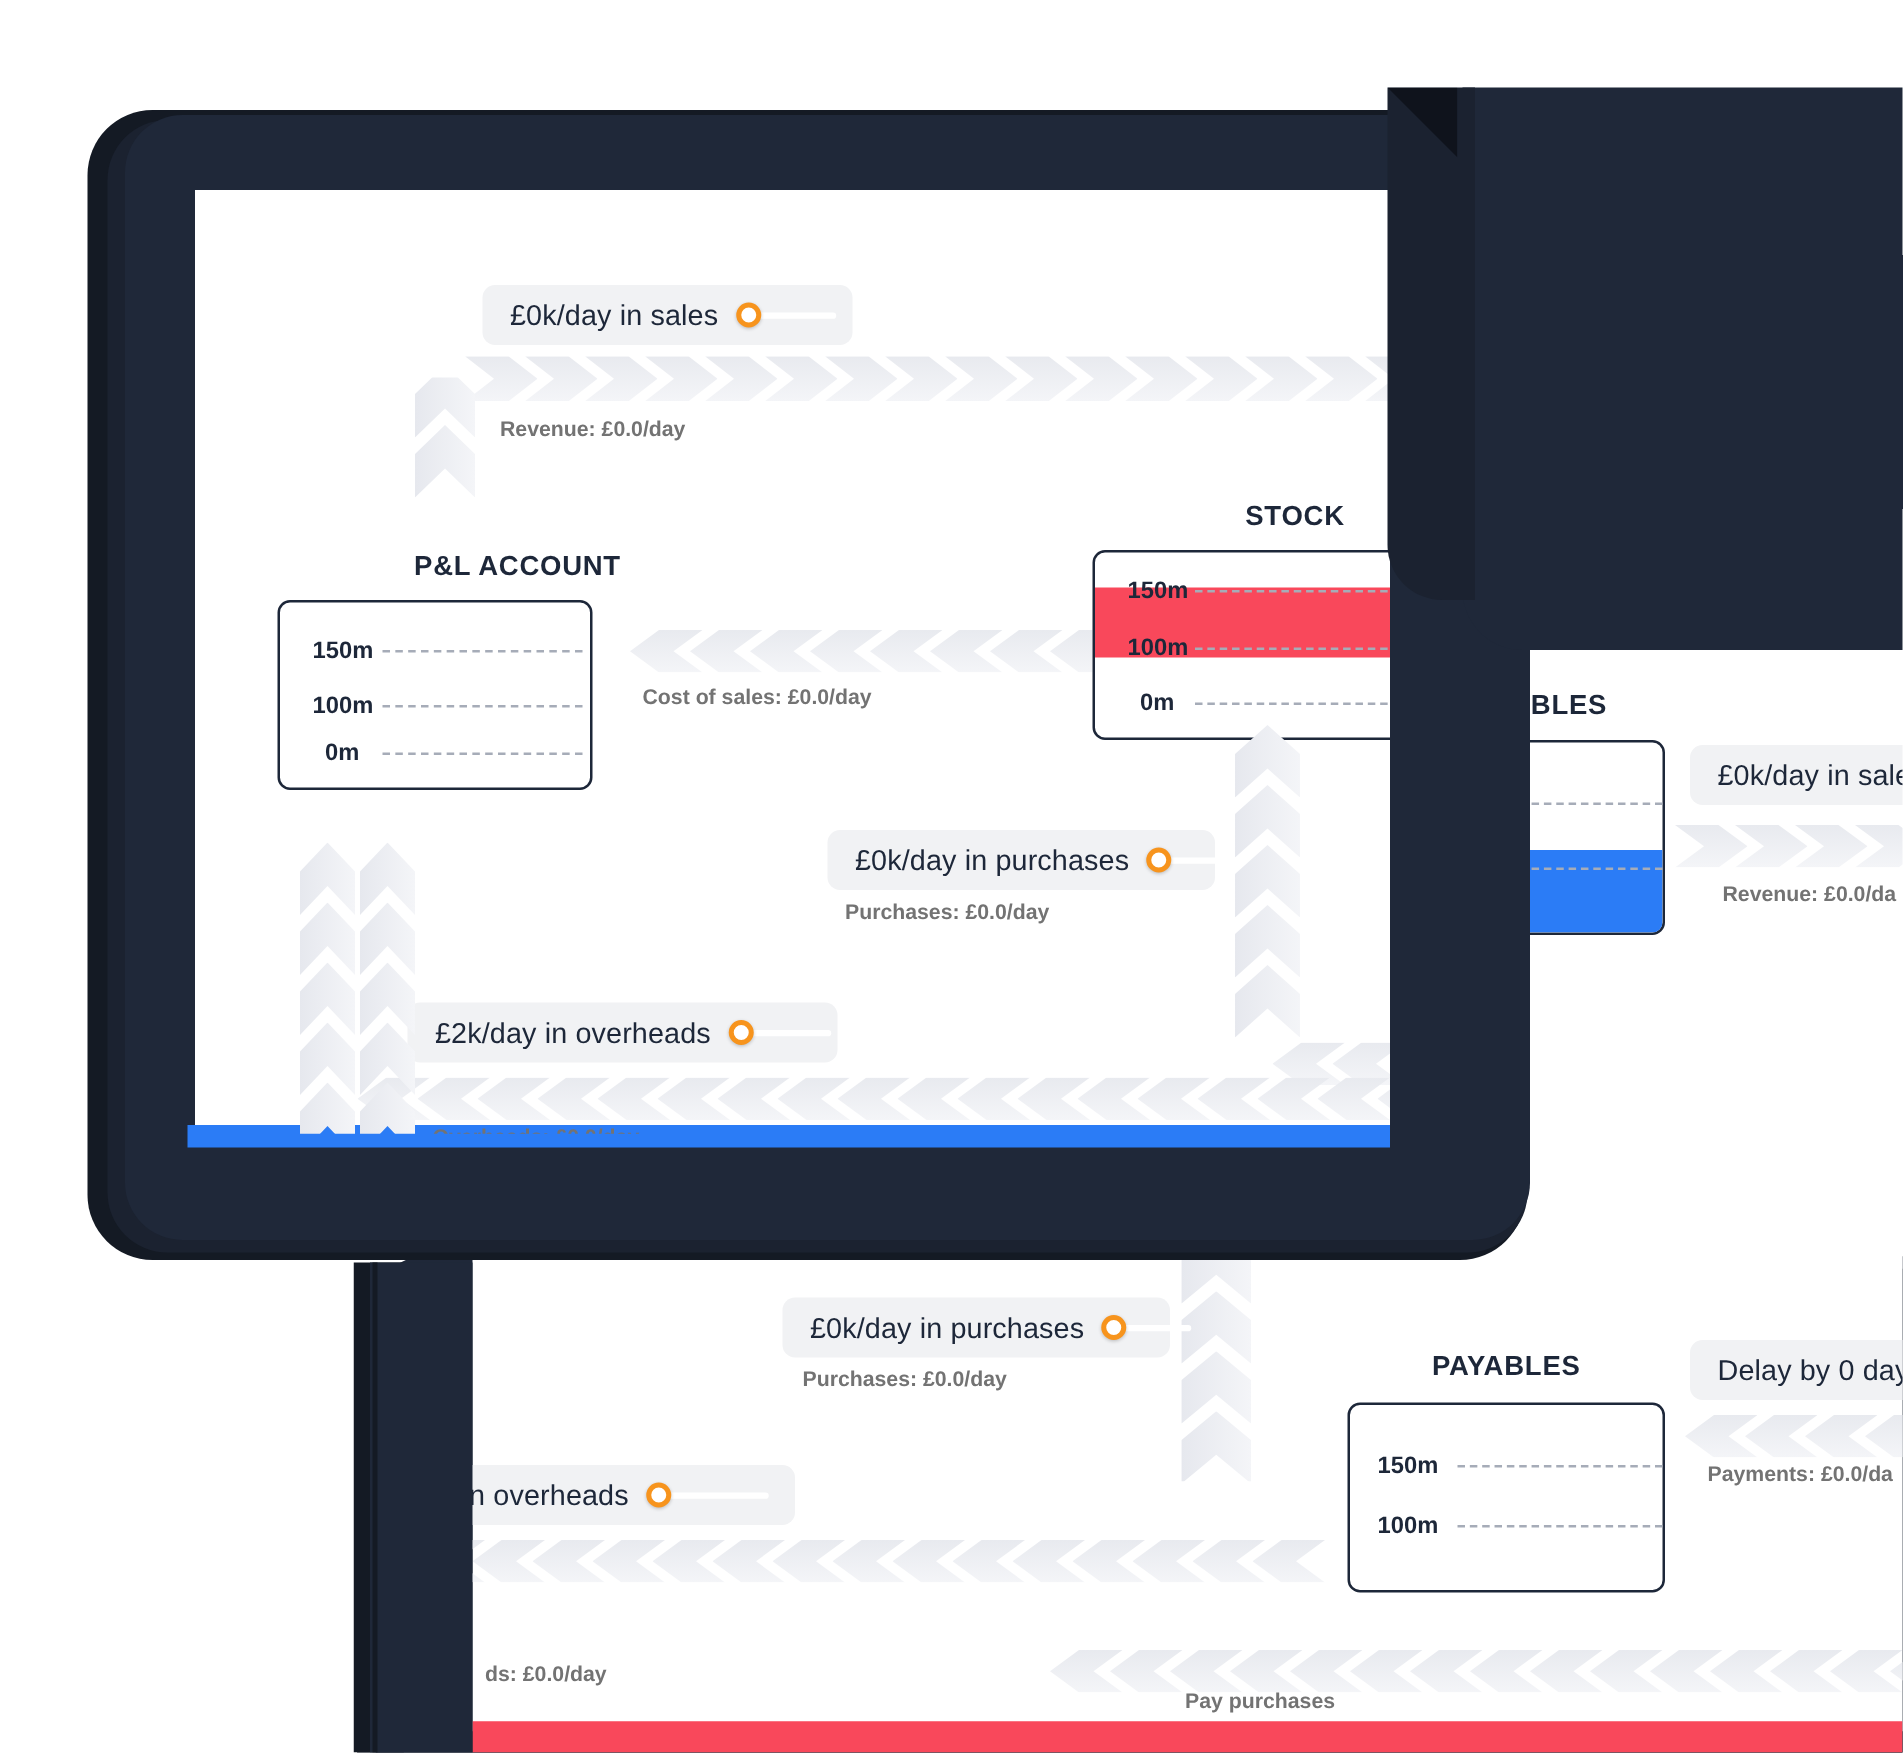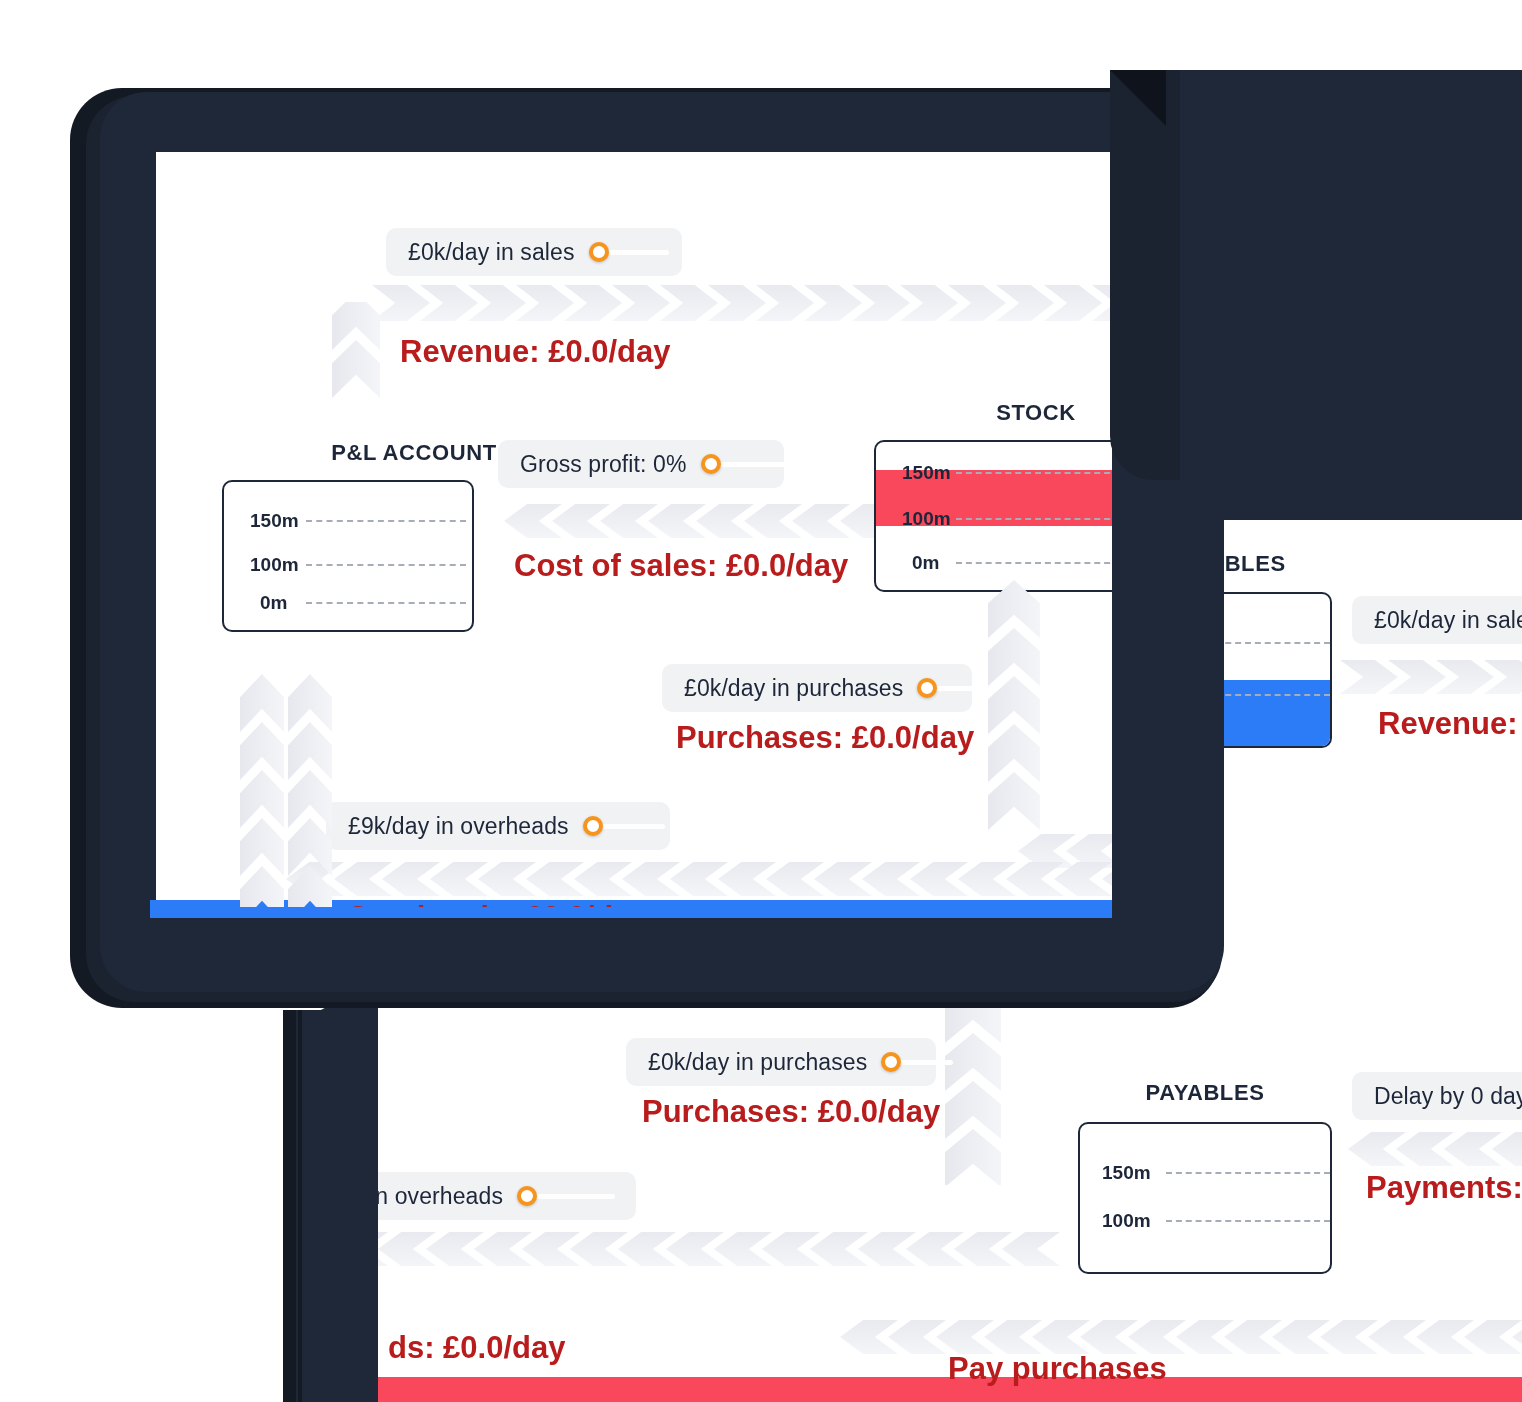--- a/index.html
+++ b/index.html
@@ -49,23 +49,23 @@
     border-radius:50%;
     background:#ffffff;
     border:4px solid #f7941d;
     box-sizing:border-box;
     box-shadow:0 1px 3px rgba(0,0,0,.22);
   }
 
   
   .flow-label{
     position:absolute;
-    color:#b91c1c;
+    color:#737373;
     font-weight:bold;
-    font-size:31px;
+    font-size:17px;
     white-space:nowrap;
   }
 
   
   .chev-row{position:absolute;overflow:hidden;}
   .chev-row i{
     position:absolute;top:0;bottom:0;width:58px;
     background:linear-gradient(180deg,#e8eaef 0%,#f4f5f8 100%);
   }
   .chev-row.right i{
@@ -284,27 +284,20 @@
 
     <div class="chart-title" style="left:128px;top:288px;width:260px;">P&amp;L ACCOUNT</div>
     <div class="chart-box" style="left:66px;top:328px;width:252px;height:152px;"></div>
     <div class="tick-label" style="left:94px;top:358px;">150m</div>
     <div class="dash-line" style="left:150px;top:368px;width:160px;"></div>
     <div class="tick-label" style="left:94px;top:402px;">100m</div>
     <div class="dash-line" style="left:150px;top:412px;width:160px;"></div>
     <div class="tick-label" style="left:104px;top:440px;">0m</div>
     <div class="dash-line" style="left:150px;top:450px;width:160px;"></div>
 
-    <div class="slider-pill" style="left:342px;top:288px;width:286px;height:48px;">
-      <span class="slider-label">Gross profit: 0%</span>
-      <span class="slider-track-wrap">
-        <span class="slider-track" style="width:82px;"></span>
-        <span class="slider-knob"></span>
-      </span>
-    </div>
 
     <div class="chev-row left" style="left:348px;top:352px;width:370px;height:34px;">
       <i style="left:0px;"></i>
         <i style="left:48px;"></i>
         <i style="left:96px;"></i>
         <i style="left:144px;"></i>
       <i style="left:192px;"></i>
         <i style="left:240px;"></i>
         <i style="left:288px;"></i>
         <i style="left:336px;"></i>
@@ -337,21 +330,21 @@
         <i style="top:96px;"></i>
       <i style="top:144px;"></i>
         <i style="top:192px;"></i>
     </div>
     <div class="chev-row left" style="left:862px;top:682px;width:110px;height:34px;">
       <i style="left:0px;"></i>
         <i style="left:48px;"></i>
     </div>
 
     <div class="slider-pill" style="left:170px;top:650px;width:344px;height:48px;">
-      <span class="slider-label">£9k/day in overheads</span>
+      <span class="slider-label">£2k/day in overheads</span>
       <span class="slider-track-wrap">
         <span class="slider-track" style="width:78px;"></span>
         <span class="slider-knob"></span>
       </span>
     </div>
 
     <div class="chev-row left" style="left:130px;top:710px;width:840px;height:34px;">
       <i style="left:0px;"></i>
         <i style="left:48px;"></i>
         <i style="left:96px;"></i>

